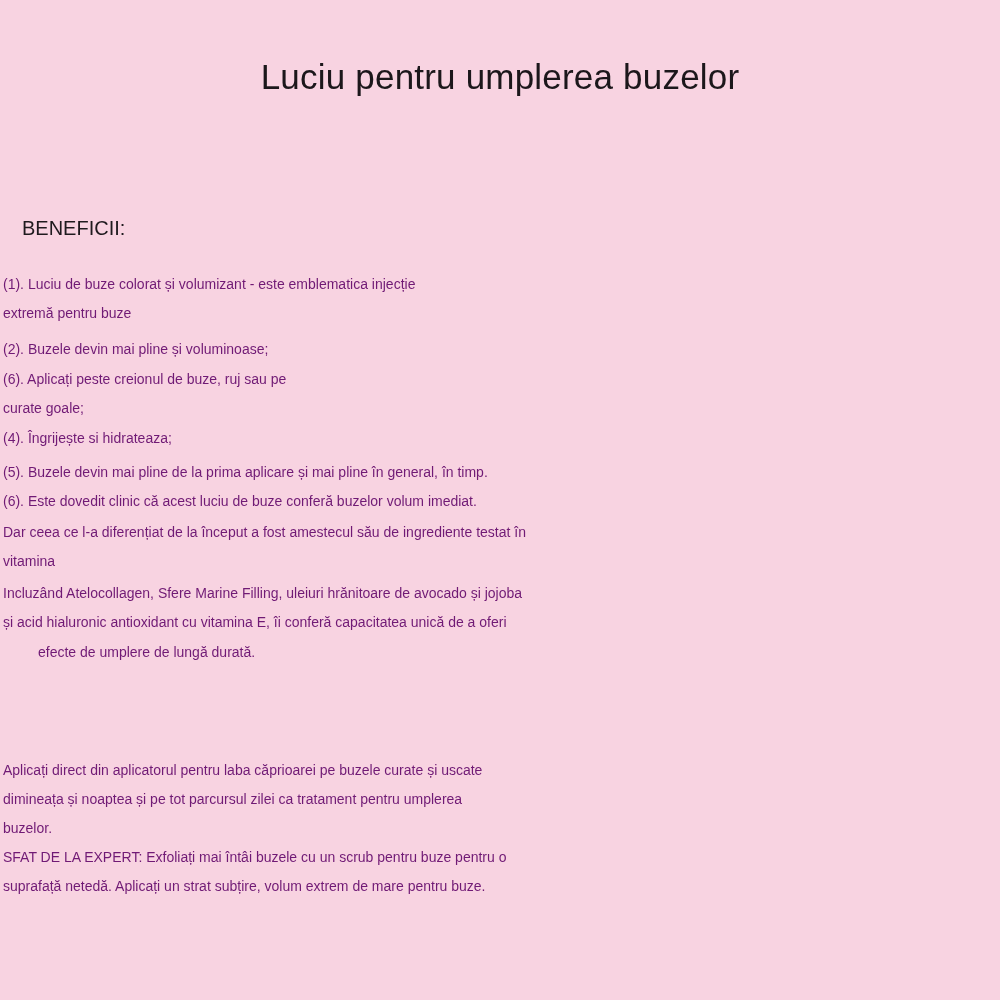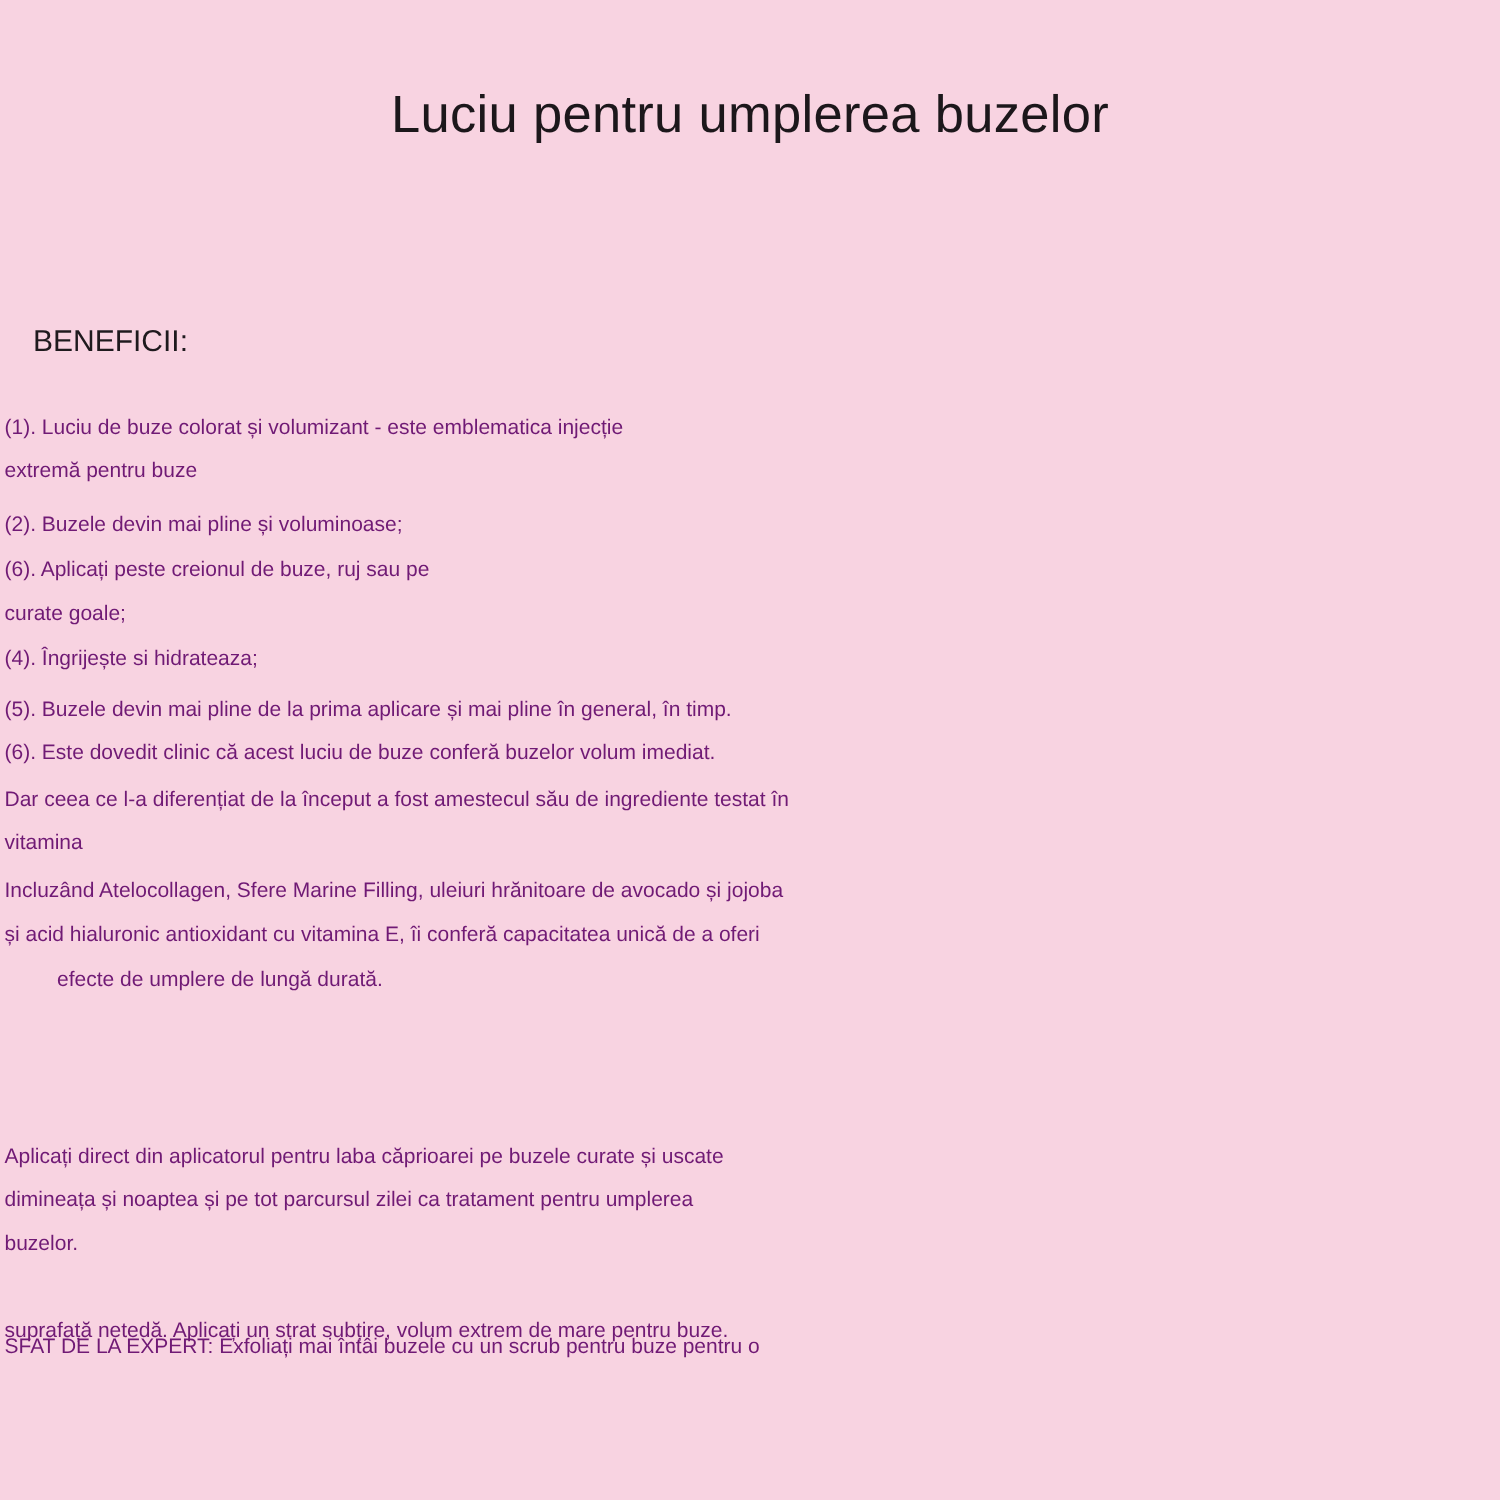--- a/index.html
+++ b/index.html
@@ -77,17 +77,17 @@
     <p class="line" style="top:579px;">Incluzând Atelocollagen, Sfere Marine Filling, uleiuri hrănitoare de avocado și jojoba</p>
     <p class="line" style="top:608px;">și acid hialuronic antioxidant cu vitamina E, îi conferă capacitatea unică de a oferi</p>
     <p class="line" style="top:638px;margin-left:35px;">efecte de umplere de lungă durată.</p>
   </div>
 
 
   <div>
     <p class="line" style="top:756px;">Aplicați direct din aplicatorul pentru laba căprioarei pe buzele curate și uscate</p>
     <p class="line" style="top:785px;">dimineața și noaptea și pe tot parcursul zilei ca tratament pentru umplerea</p>
     <p class="line" style="top:814px;">buzelor.</p>
-    <p class="line" style="top:843px;margin-top:40px;">SFAT DE LA EXPERT: Exfoliați mai întâi buzele cu un scrub pentru buze pentru o</p>
+    <p class="line" style="top:843px;">SFAT DE LA EXPERT: Exfoliați mai întâi buzele cu un scrub pentru buze pentru o</p>
     <p class="line" style="top:872px;">suprafață netedă. Aplicați un strat subțire, volum extrem de mare pentru buze.</p>
   </div>
 
 </div>
 
 </body></html>

